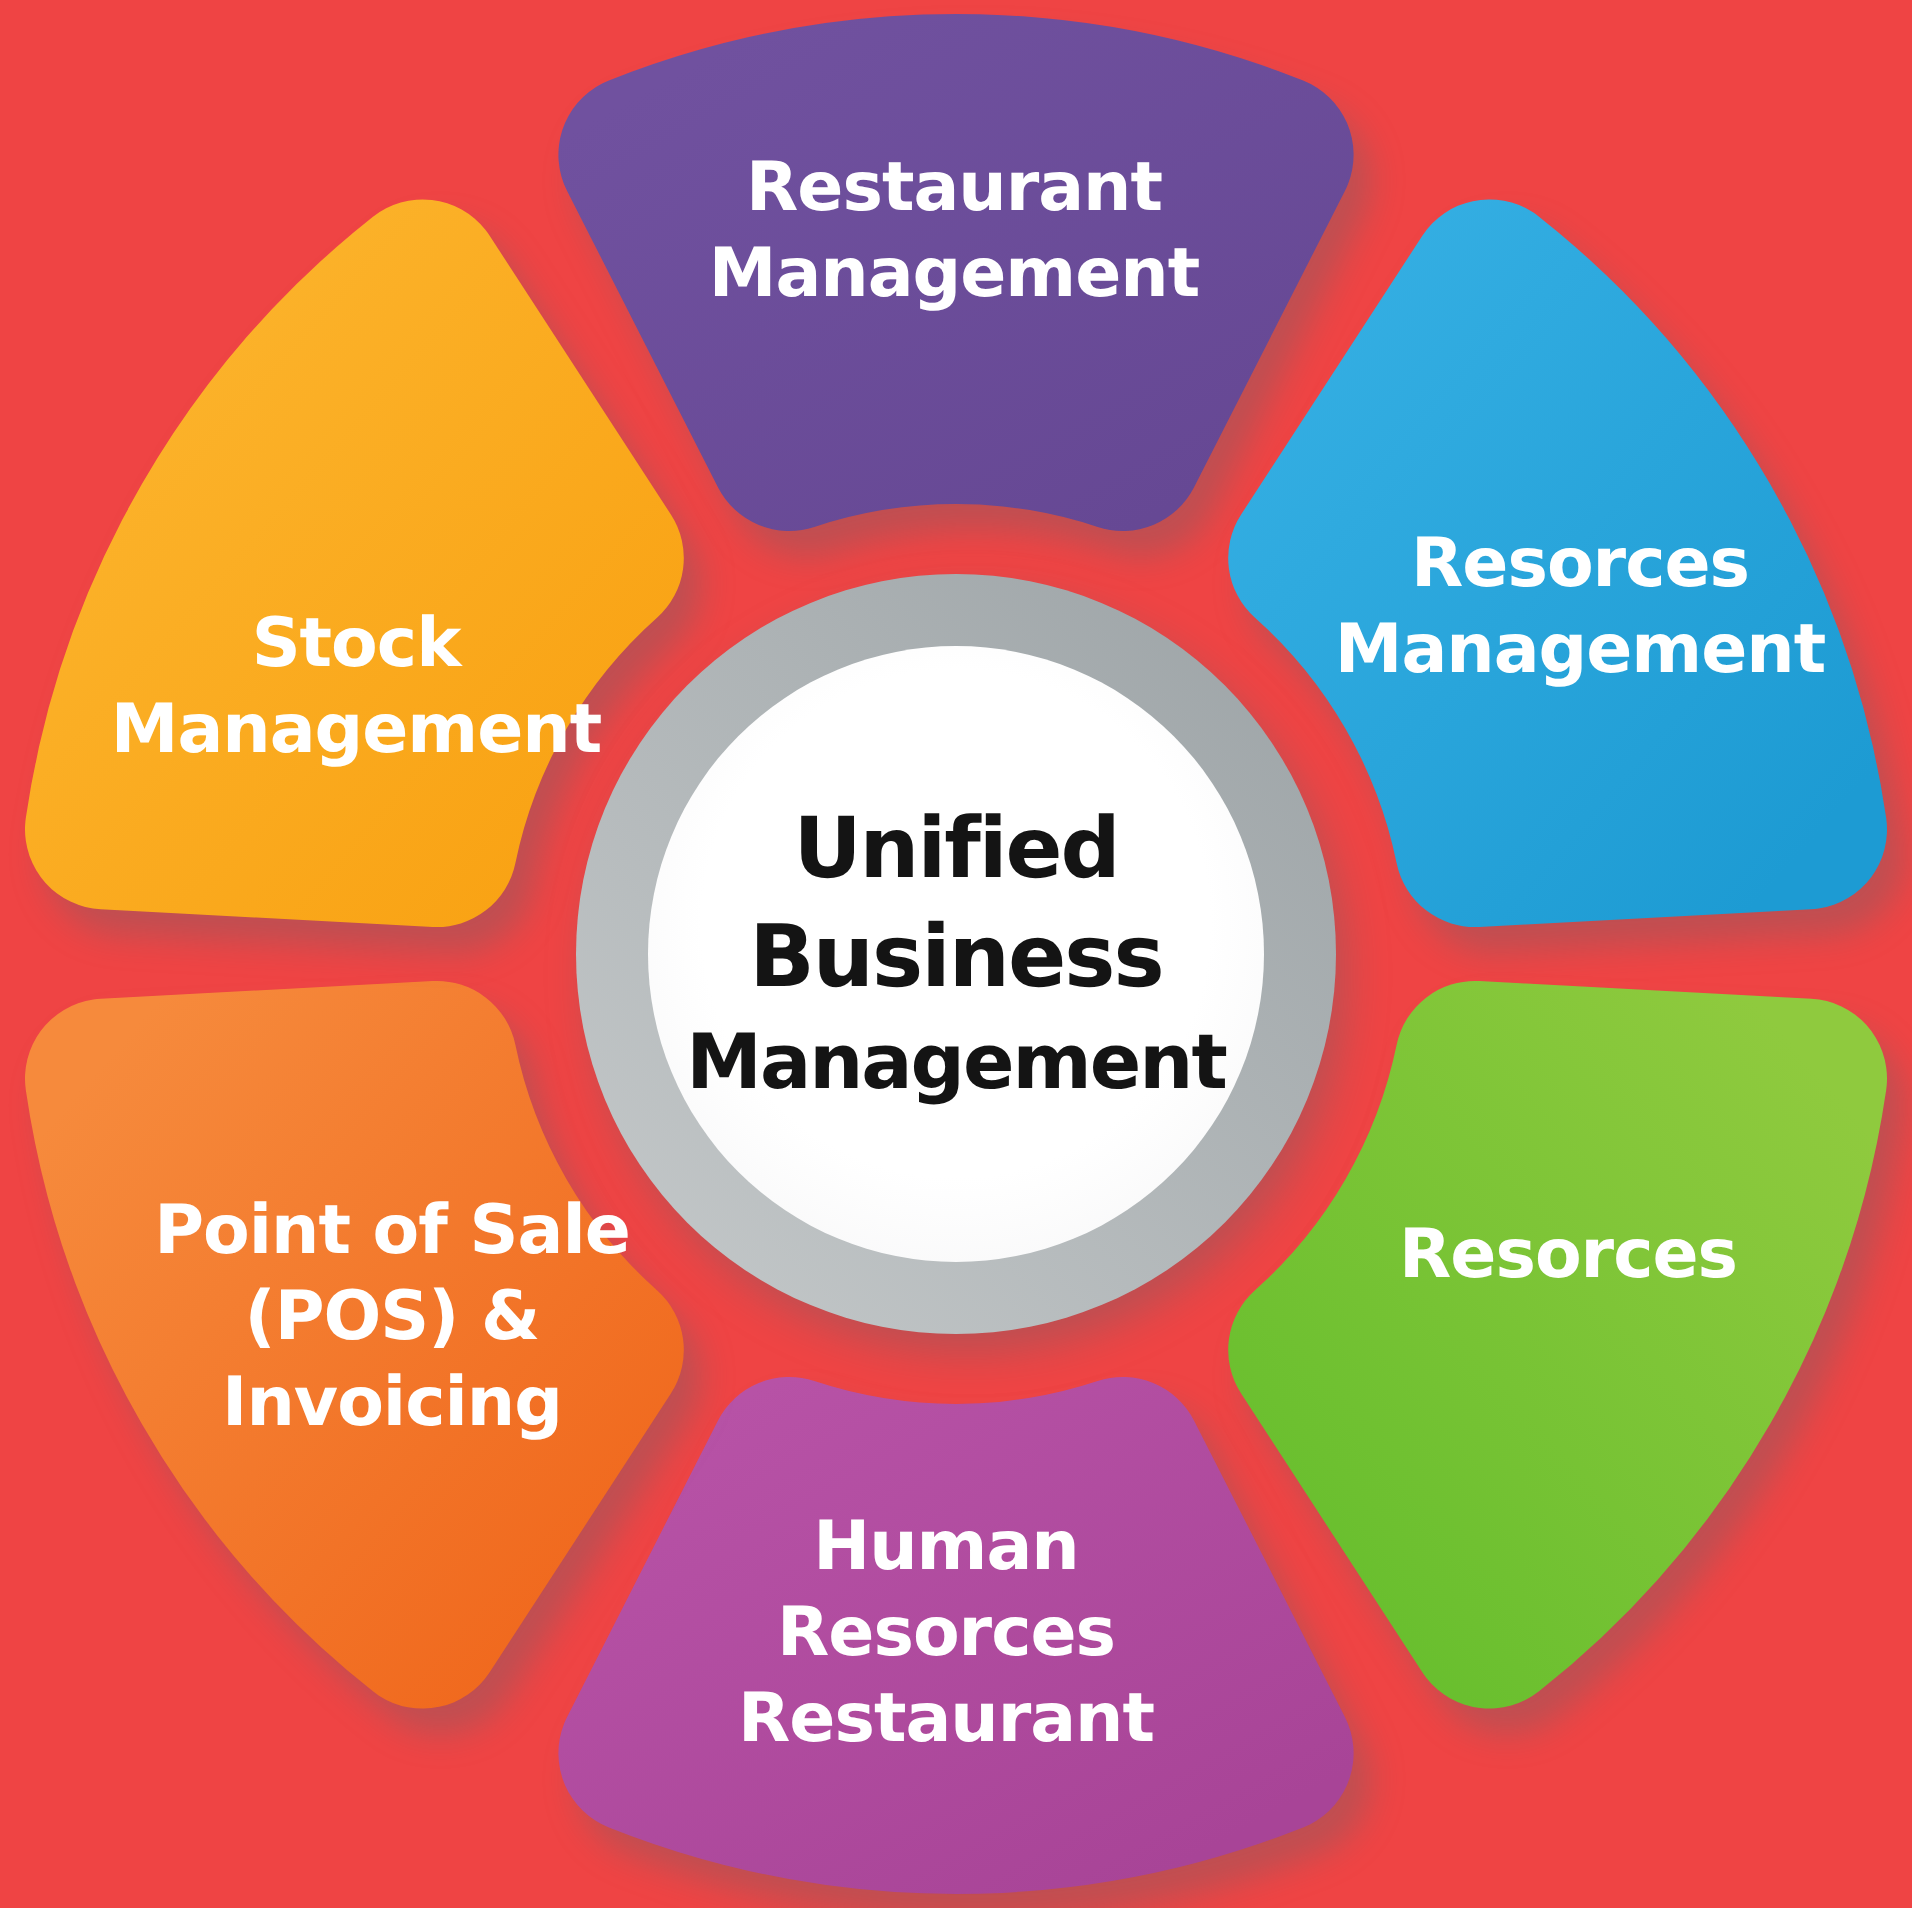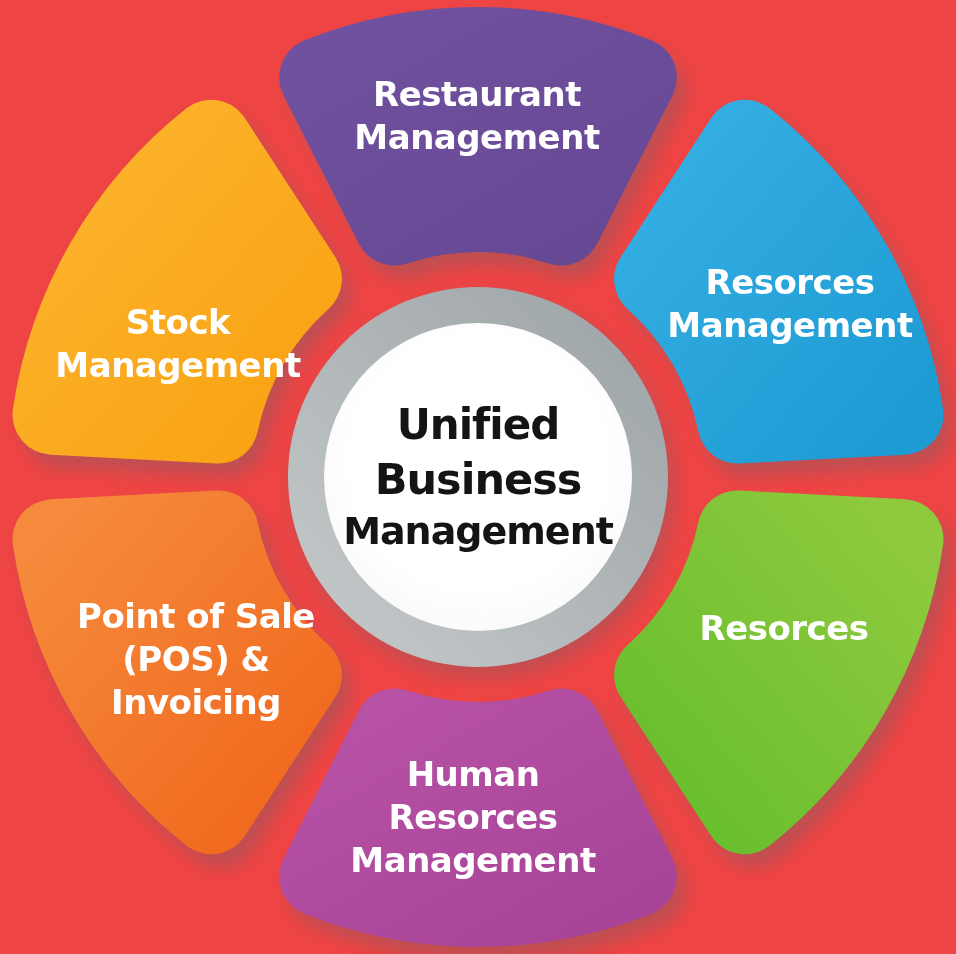--- a/index.html
+++ b/index.html
@@ -85,21 +85,21 @@
   <div class="label" style="left:477px;top:116px;">Restaurant
 Management</div>
 
   <div class="label" style="left:790px;top:304px;">Resorces
 Management</div>
 
   <div class="label" style="left:784px;top:628px;">Resorces</div>
 
   <div class="label" style="left:473px;top:817px;">Human
 Resorces
-Management</div>
+Restaurant</div>
 
   <div class="label" style="left:168px;top:659px;margin-left:28px;">Point of Sale
 (POS) &amp;
 Invoicing</div>
 
   <div class="label" style="left:178px;top:304px;margin-top:40px;">Stock
 Management</div>
 
   <div id="center-line1" class="center-line" style="left:478px;top:424px;">Unified</div>
   <div id="center-line2" class="center-line" style="left:478px;top:479px;">Business</div>

